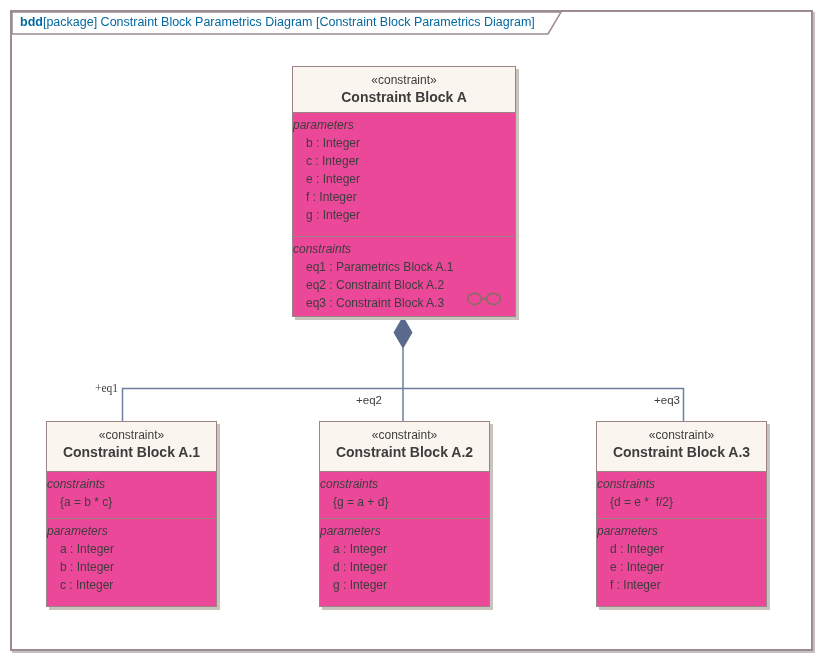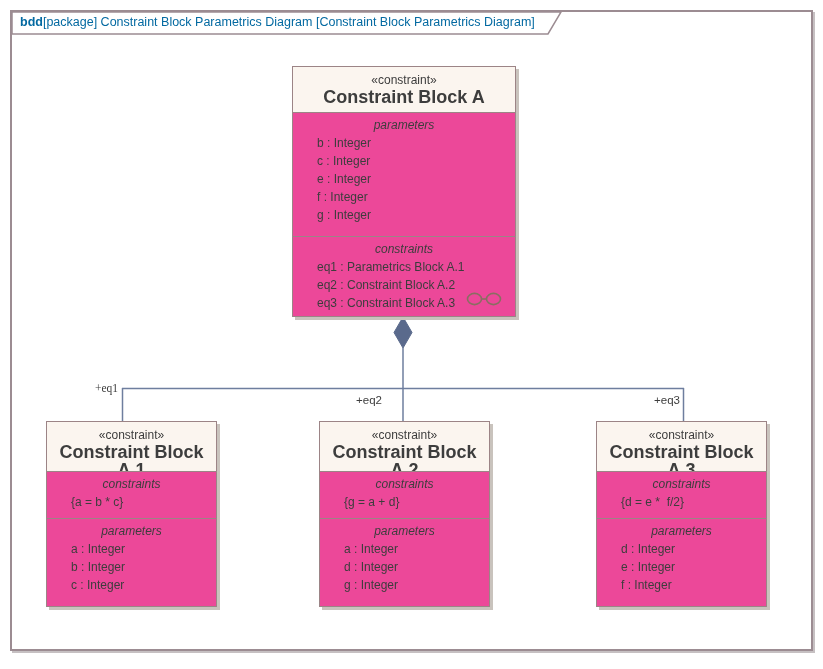--- a/index.html
+++ b/index.html
@@ -25,25 +25,25 @@
   
   .block{
     position:absolute;background:#ec4899;border:1.5px solid #9c8486;
     box-shadow:3px 3px 0 #c9c3bd;box-sizing:border-box;
     display:flex;flex-direction:column;font-size:12px;
   }
   .cmp{box-sizing:border-box;overflow:hidden;}
   .cmp + .cmp{border-top:1px solid #9c8486;}
   .cmp.head{background:#fbf5ef;text-align:center;padding-top:5px;}
   .stereotype{line-height:16px;font-size:12px;}
-  .block-name{line-height:18px;font-weight:bold;font-size:18px;}
+  .block-name{line-height:18px;font-weight:bold;font-size:14px;}
   .cmp-label{
-    text-align:center;font-style:italic;line-height:18px;margin-top:3px;
+    font-style:italic;line-height:18px;margin-top:3px;
   }
-  .row{line-height:18px;padding-left:24px;white-space:pre;}
+  .row{line-height:18px;padding-left:13px;white-space:pre;}
   
   .conn-label{
     position:absolute;font-size:11.5px;color:#3d3d3d;white-space:nowrap;
     text-align:right;
   }
   
   .glasses{position:absolute;}
 </style>
 </head>
 <body>

